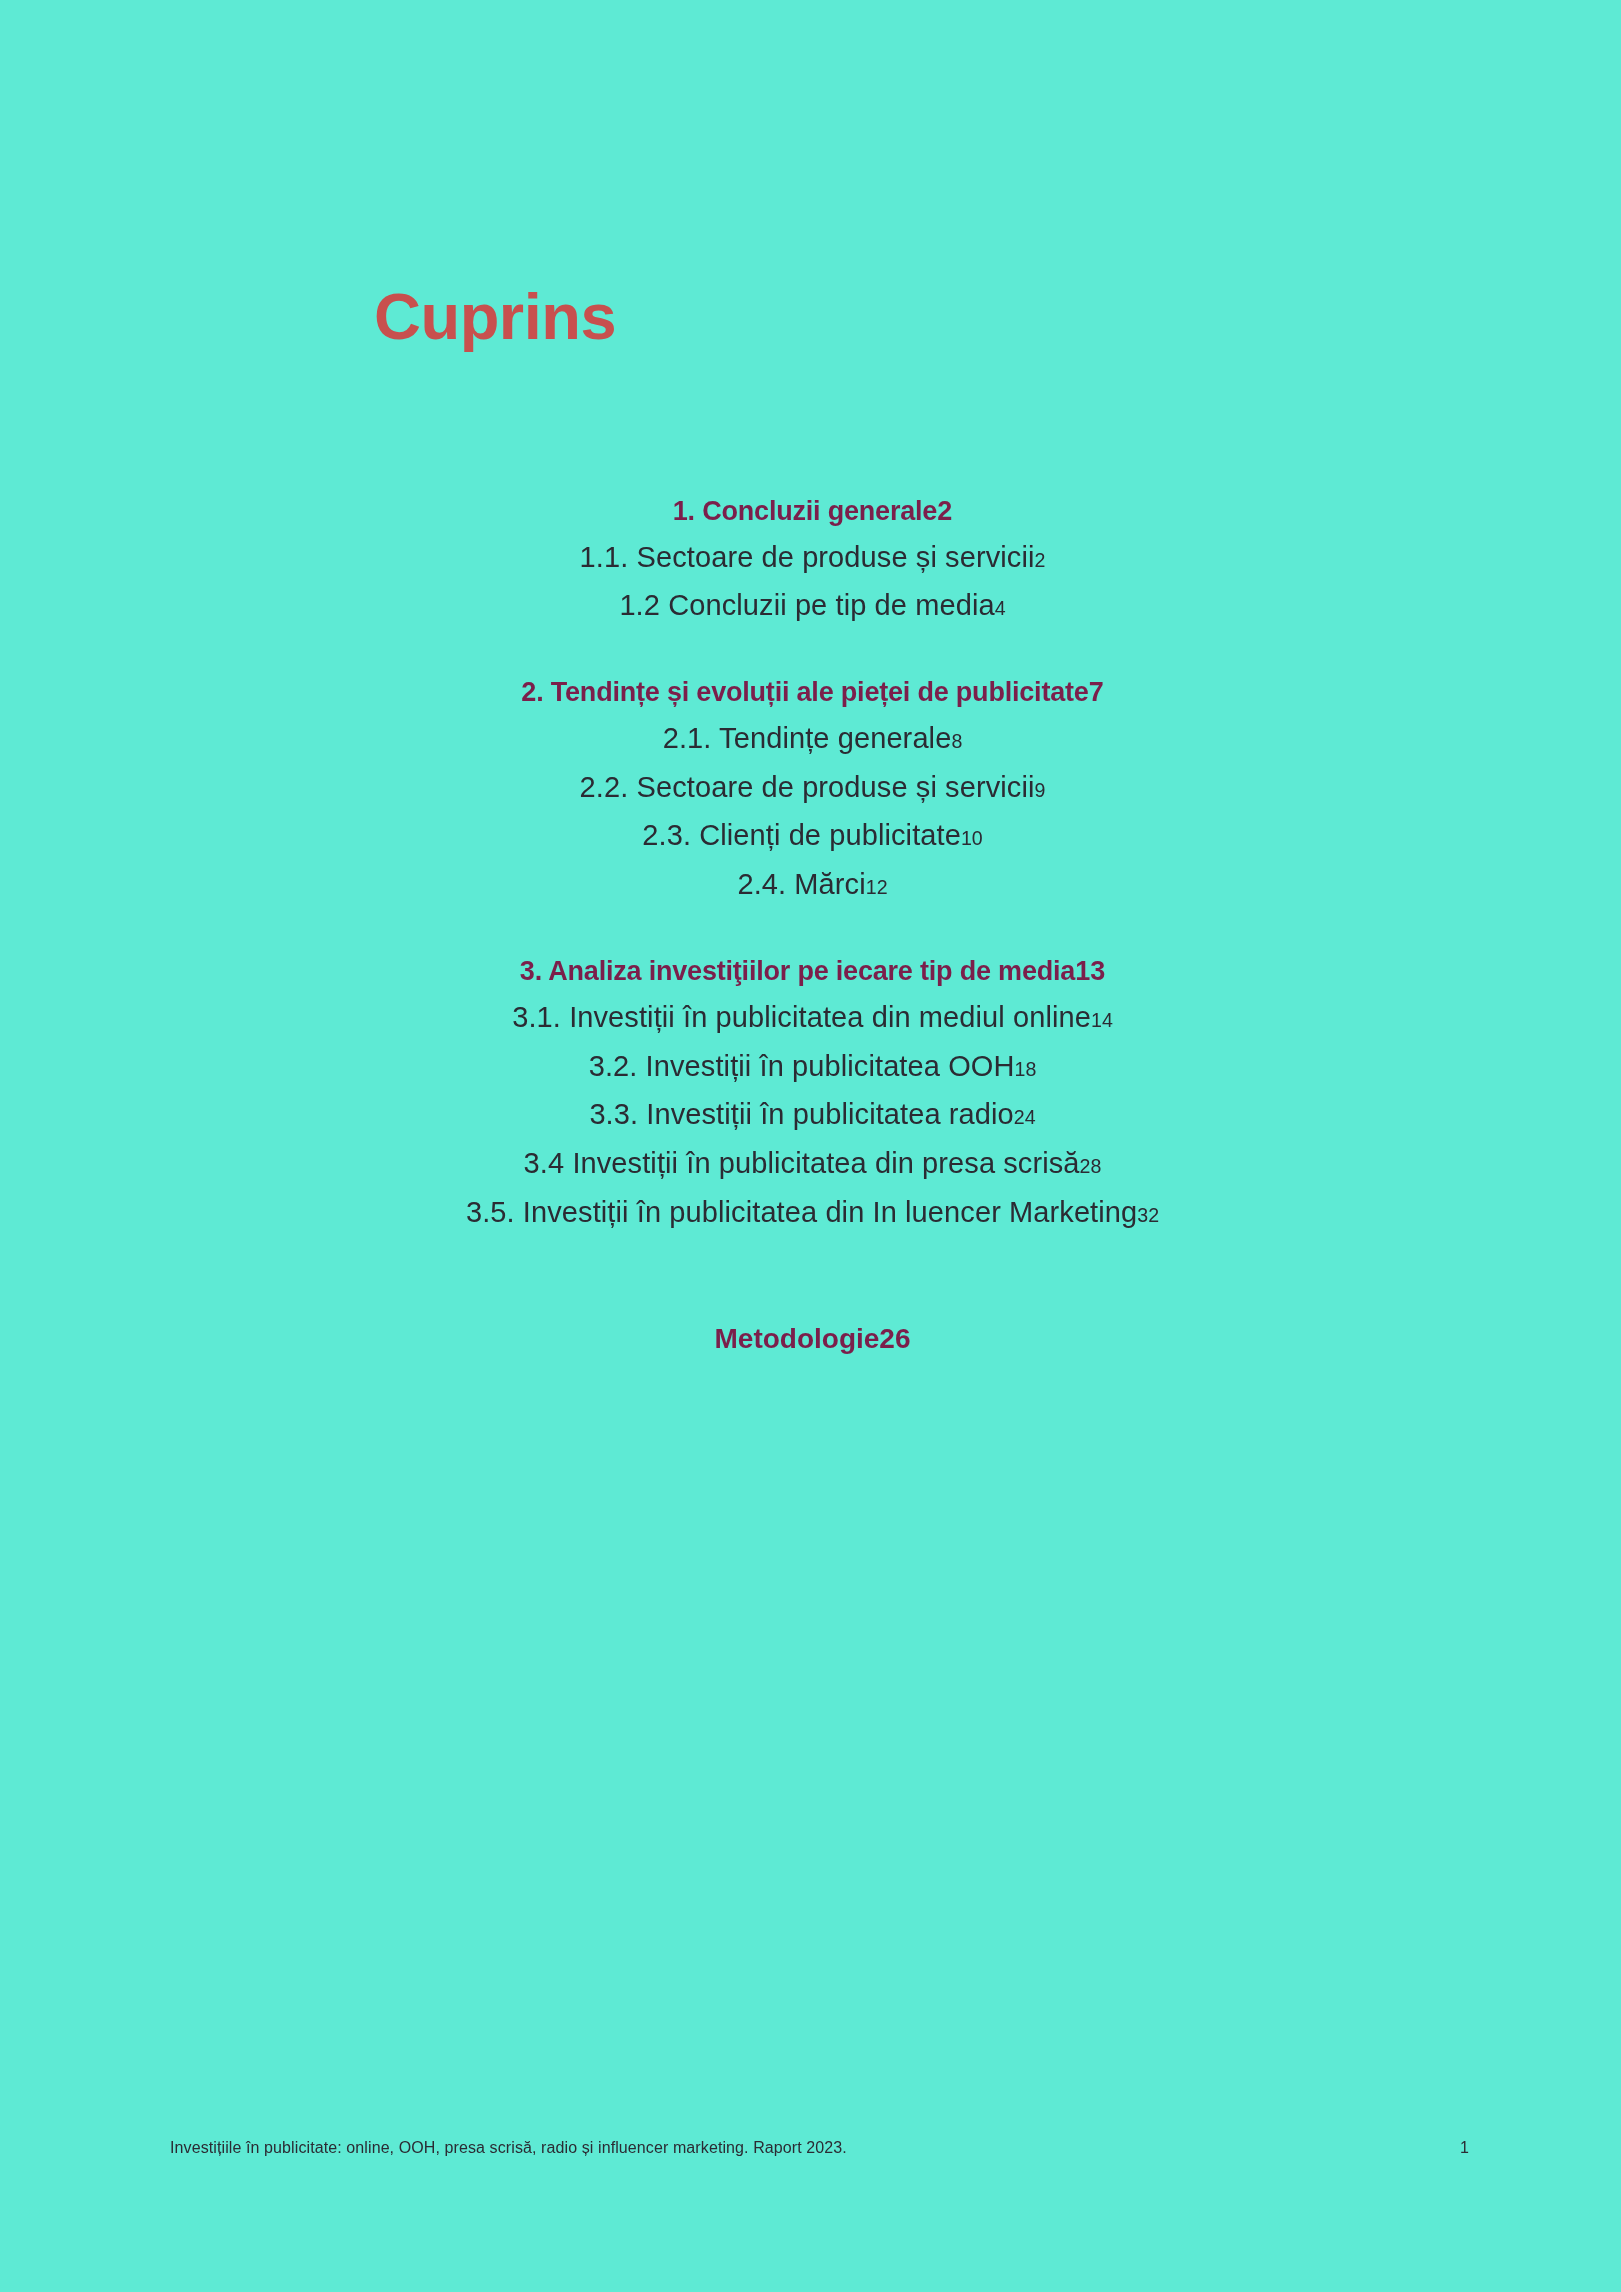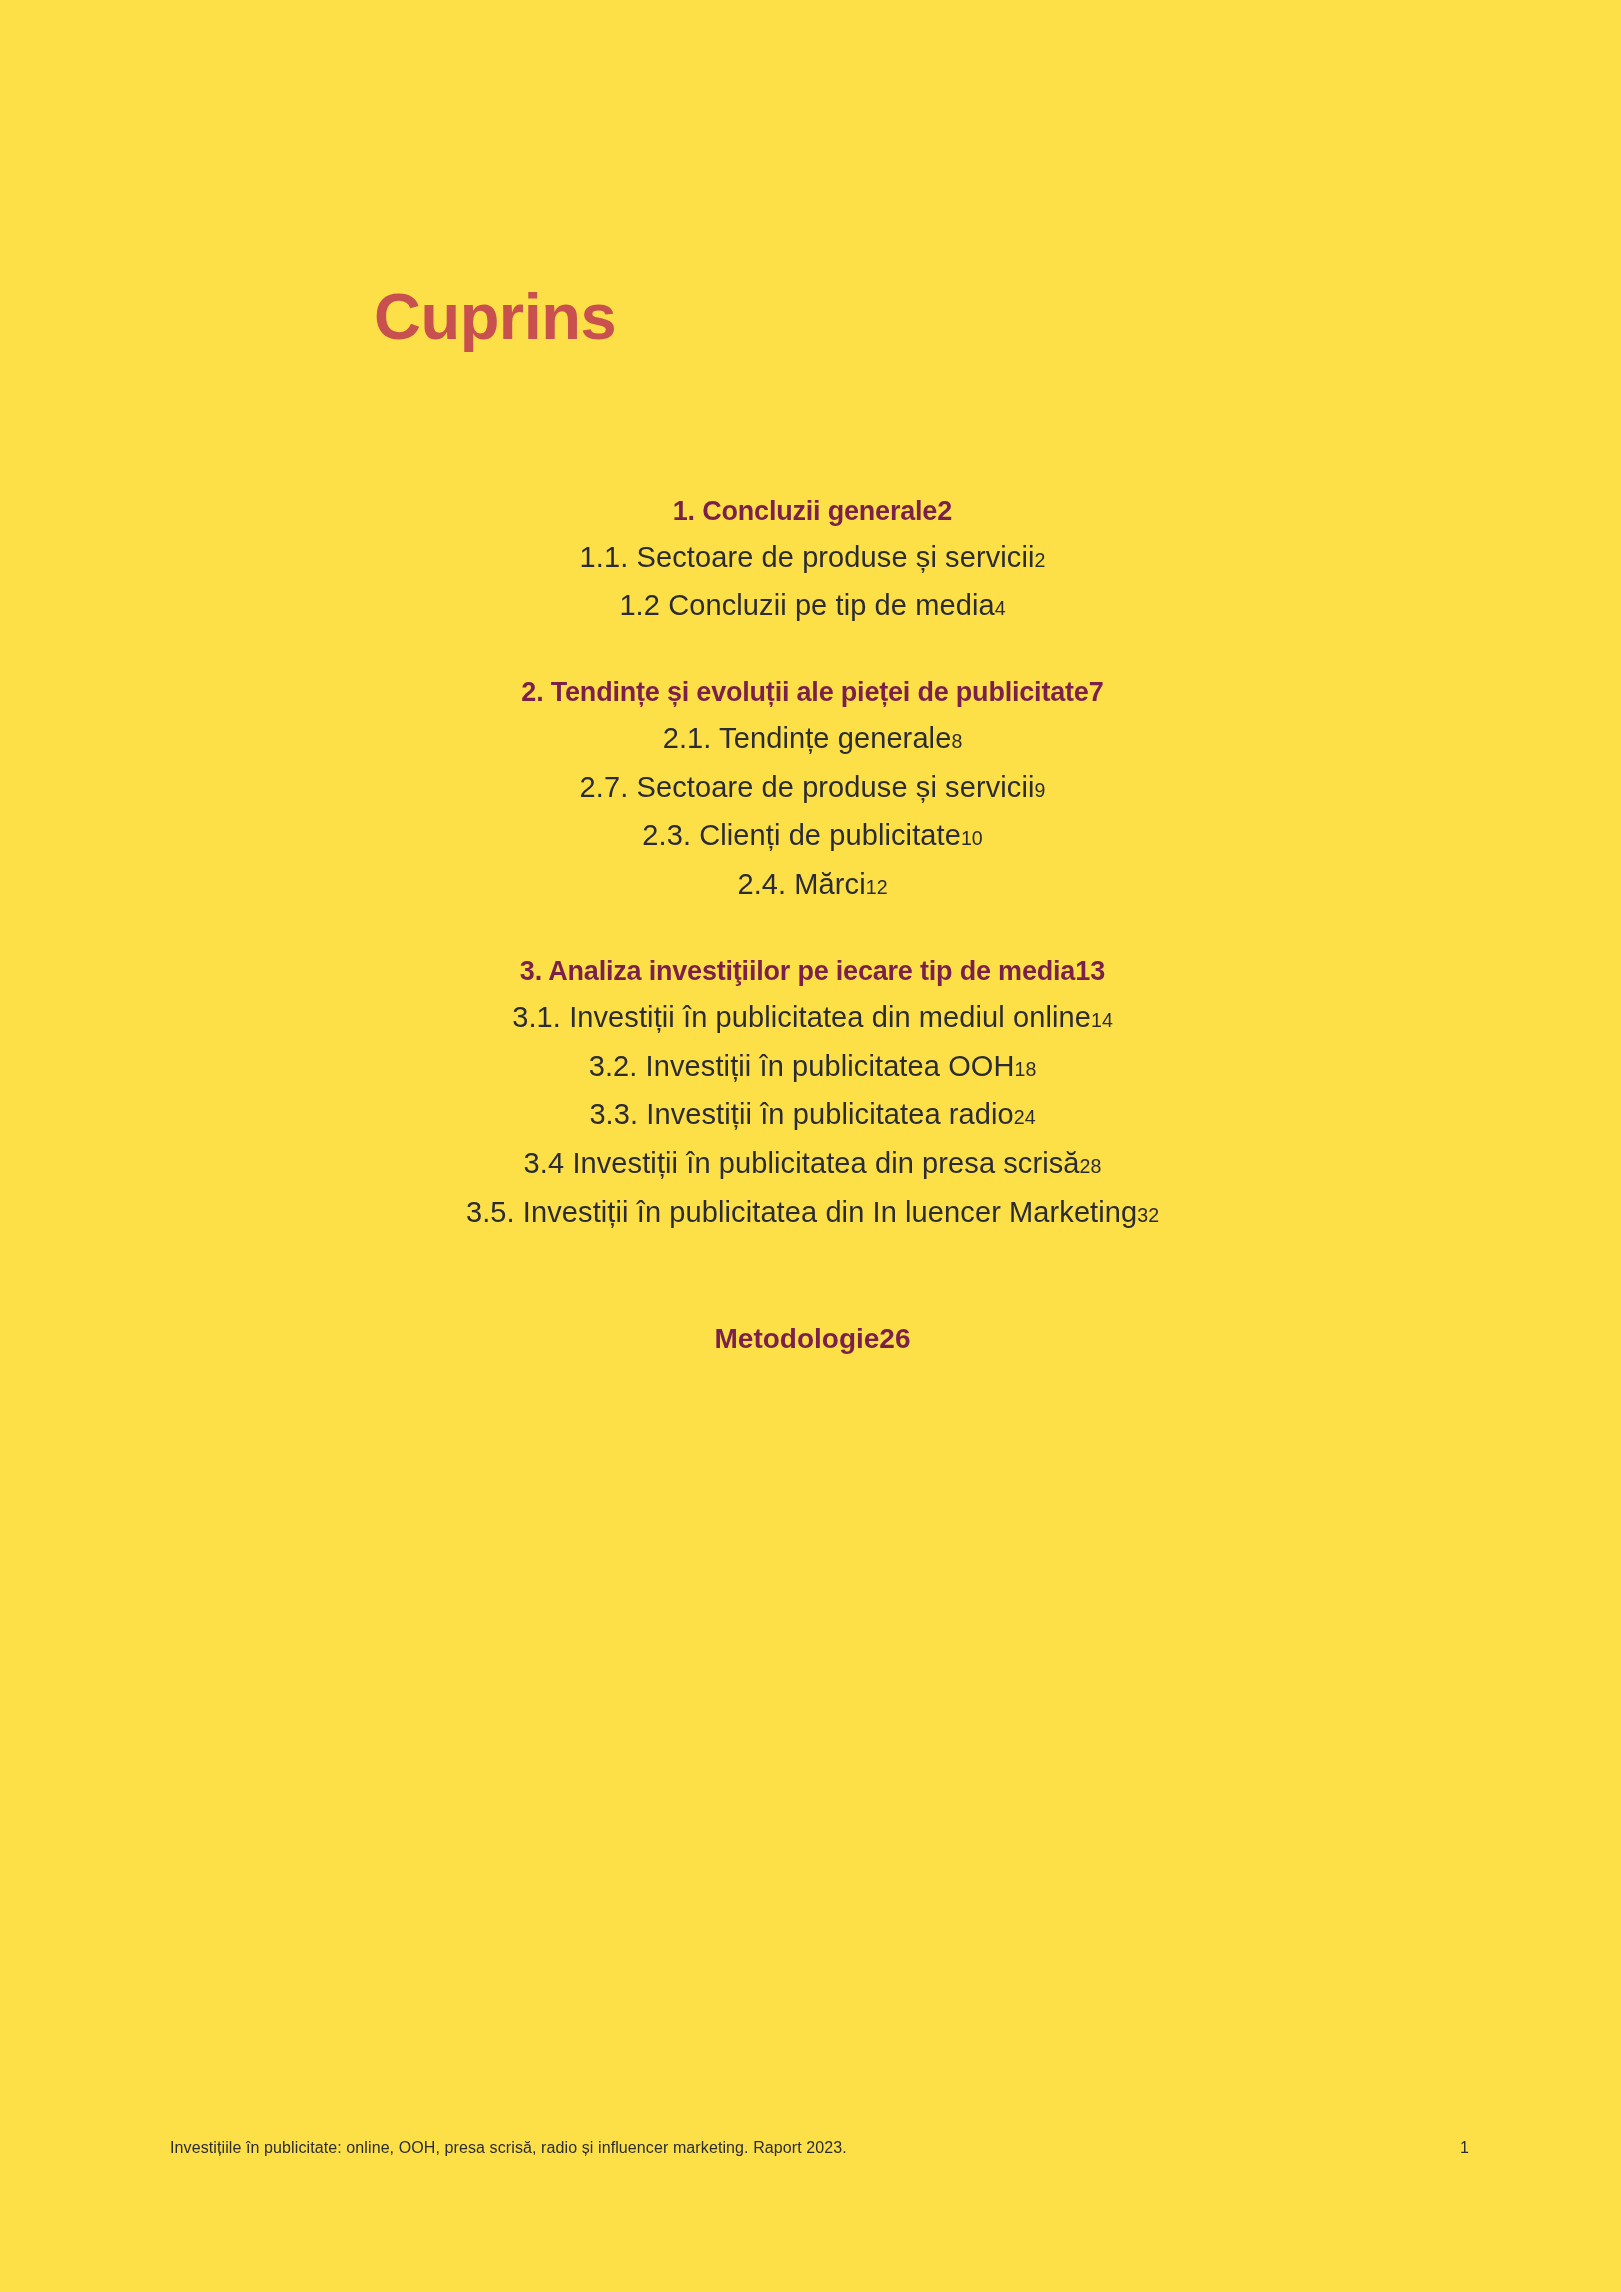--- a/index.html
+++ b/index.html
@@ -14,21 +14,21 @@
     font-family: "Liberation Sans", sans-serif;
     color: #231f20;
     overflow: hidden;
   }
   .page {
     position: absolute;
     left: 0;
     top: 0;
     width: 1621px;
     height: 2293px;
-    background: #fde047;
+    background: #5eead4;
   }
   .content {
     position: absolute;
     left: 374px;
     top: 284px;
     width: 882px;
   }
   .doc-title {
     font-size: 65px;
     font-weight: bold;
@@ -142,21 +142,21 @@
       <div class="toc-section spaced-top">
         <div class="toc-row chapter">
           <span class="toc-label">2. Tendințe și evoluții ale pieței de publicitate</span>
           <span class="toc-page">7</span>
         </div>
         <div class="toc-row sub">
           <span class="toc-label">2.1. Tendințe generale</span>
           <span class="toc-page">8</span>
         </div>
         <div class="toc-row sub">
-          <span class="toc-label">2.7. Sectoare de produse și servicii</span>
+          <span class="toc-label">2.2. Sectoare de produse și servicii</span>
           <span class="toc-page">9</span>
         </div>
         <div class="toc-row sub">
           <span class="toc-label">2.3. Clienți de publicitate</span>
           <span class="toc-page">10</span>
         </div>
         <div class="toc-row sub">
           <span class="toc-label">2.4. Mărci</span>
           <span class="toc-page">12</span>
         </div>

